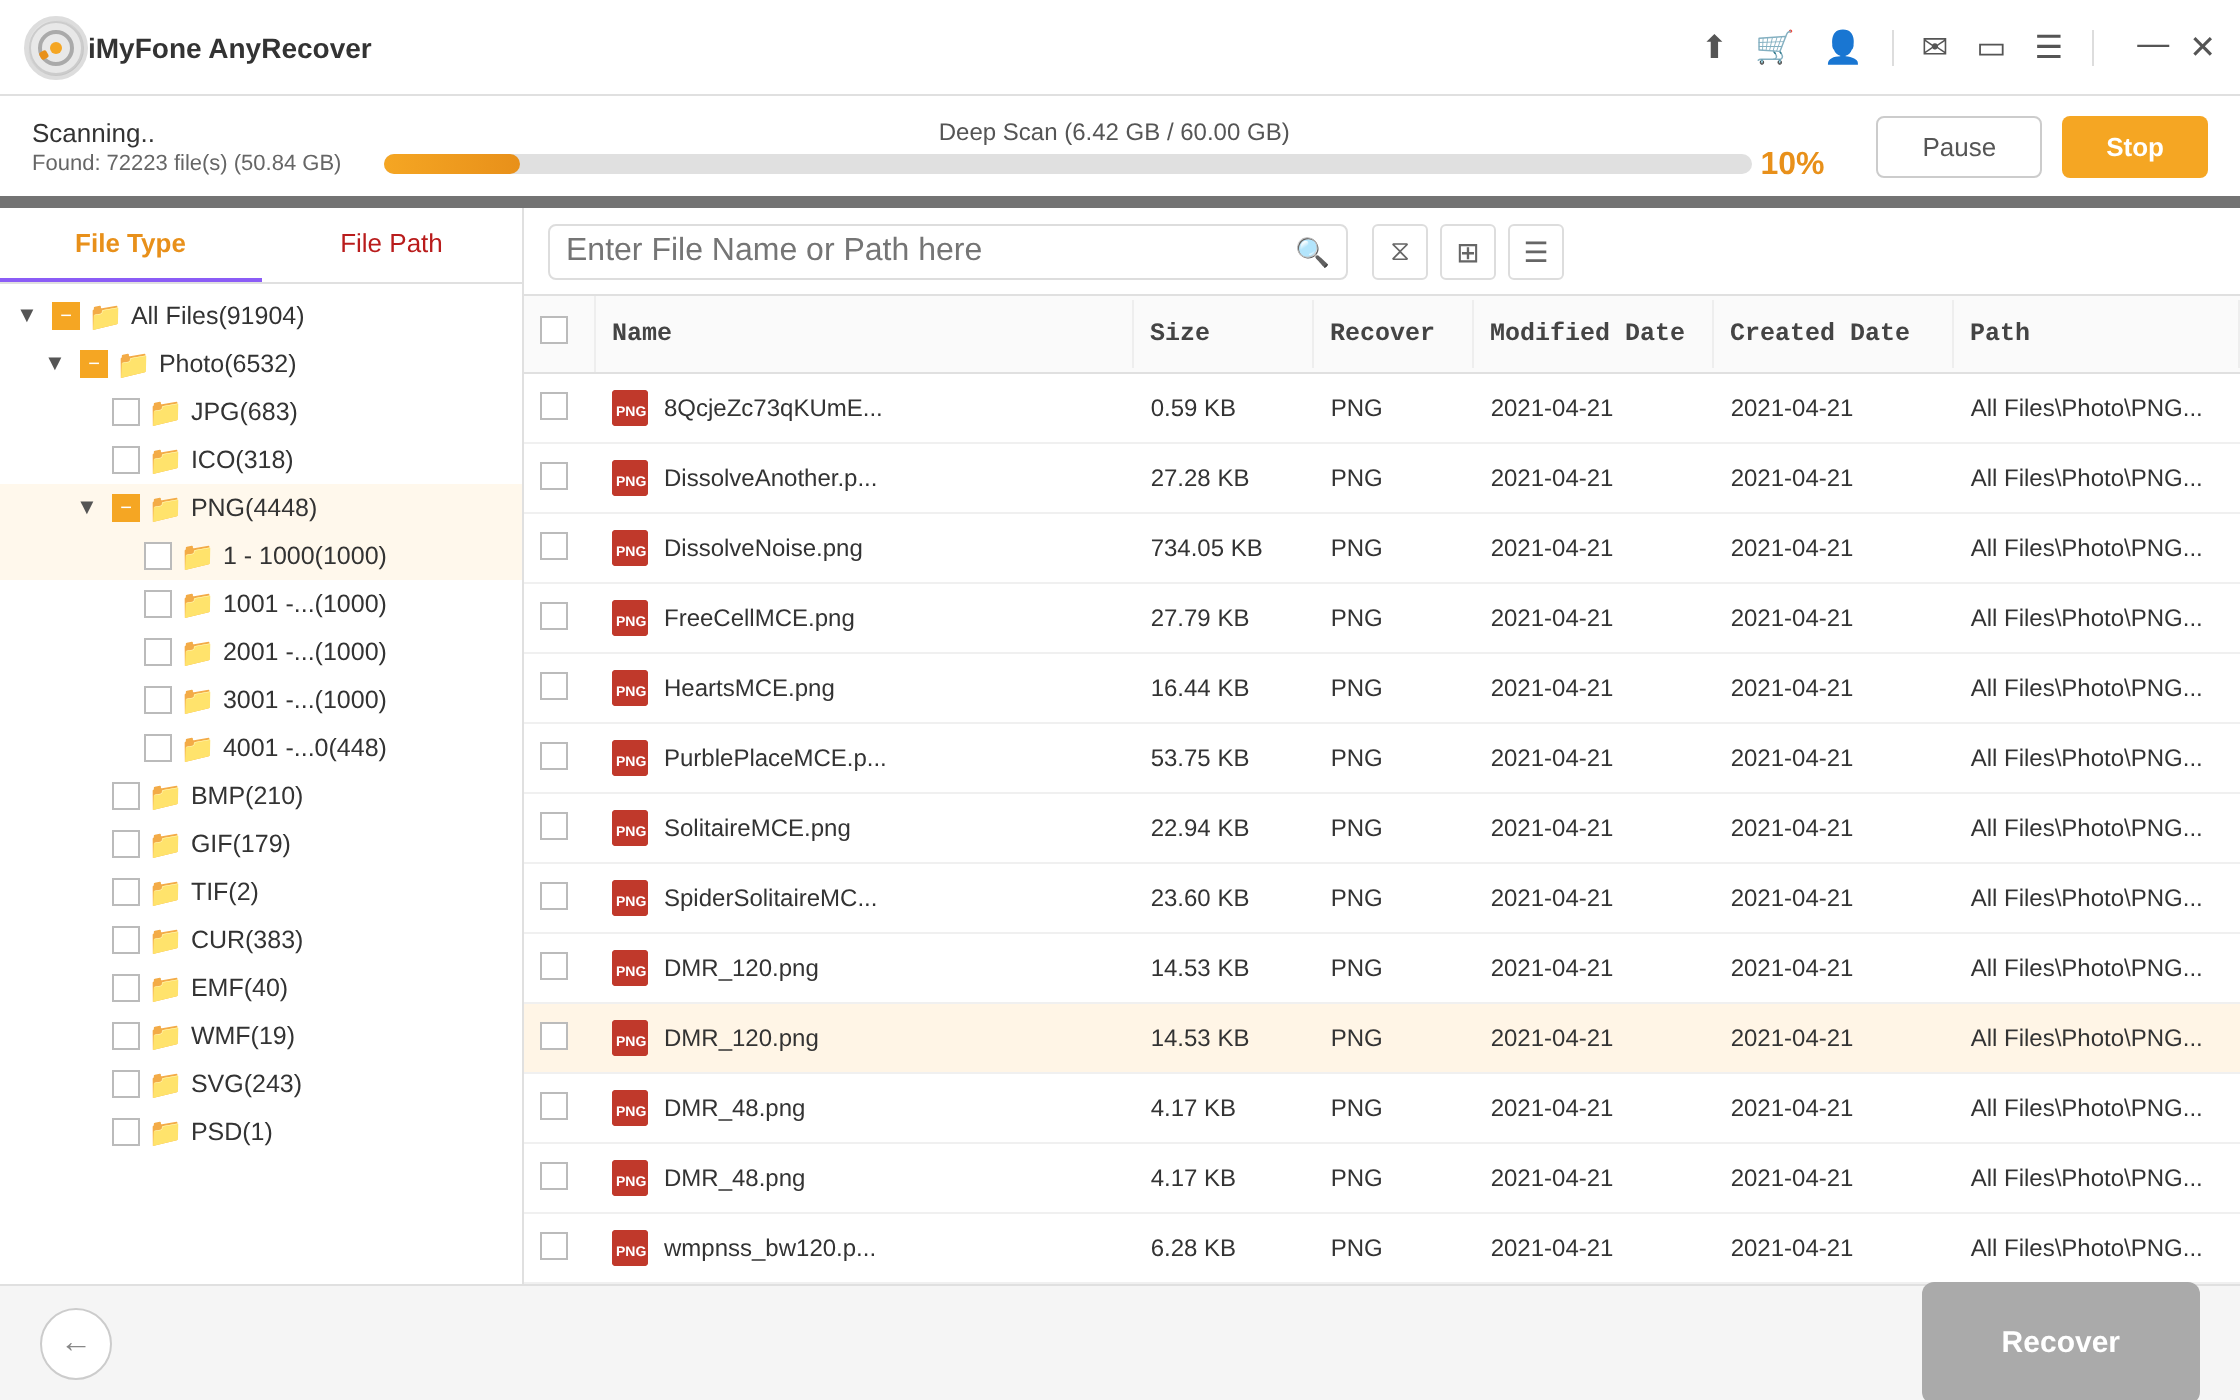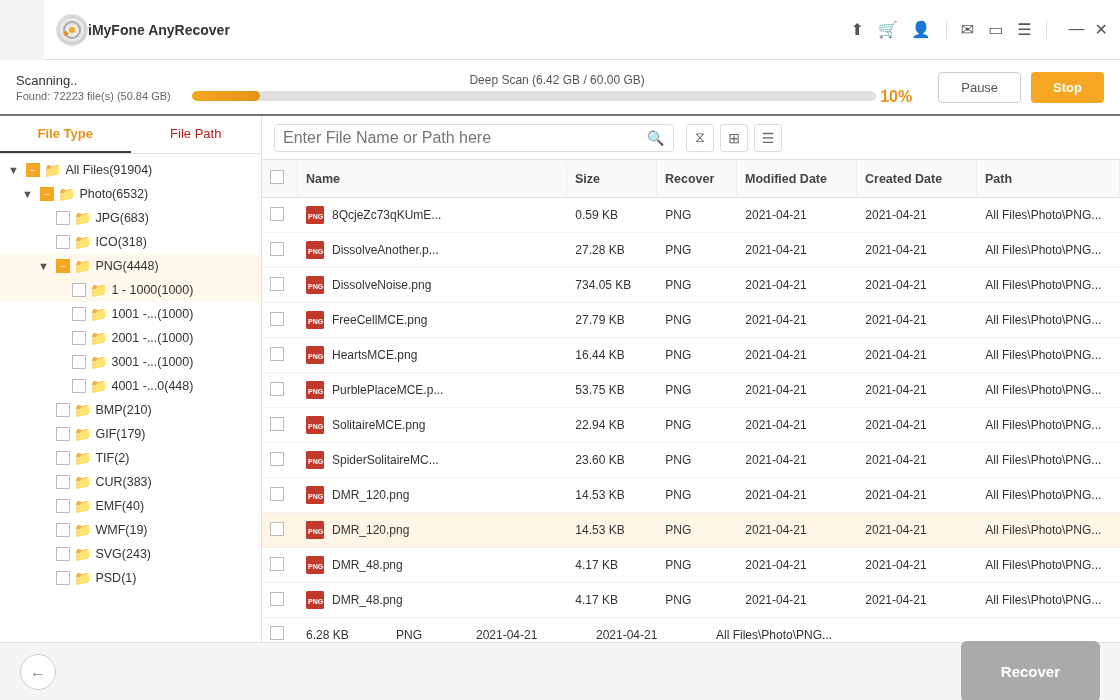--- a/index.html
+++ b/index.html
@@ -1,32 +1,32 @@
 <!DOCTYPE html>
 <html><head>
   <meta charset="utf-8">
   <style>
     * { box-sizing: border-box; margin: 0; padding: 0; }
     body { font-family: 'Segoe UI', Arial, sans-serif; font-size: 13px; background: #f5f5f5; width: 1120px; height: 700px; overflow: hidden; display: flex; flex-direction: column; }
 
     
     .title-bar {
       display: flex; align-items: center; background: #fff; padding: 8px 12px;
-      border-bottom: 1px solid #e0e0e0; height: 60px; flex-shrink: 0; margin-left: 44px;
+      border-bottom: 1px solid #e0e0e0; height: 48px; flex-shrink: 0;
     }
     .title-bar-title { font-size: 14px; font-weight: 600; color: #333; flex: 1; }
     .title-bar-icons { display: flex; align-items: center; gap: 14px; }
     .title-bar-icons span { cursor: pointer; color: #555; font-size: 16px; }
     .title-bar-icons .separator { width: 1px; height: 18px; background: #ddd; }
     .window-controls { display: flex; gap: 10px; margin-left: 8px; }
     .window-controls span { cursor: pointer; color: #555; font-size: 16px; }
 
     
     .scan-bar {
-      background: #fff; padding: 8px 16px; border-bottom: 2px solid #737373;
+      background: #fff; padding: 8px 16px; border-bottom: 6px solid #737373;
       display: flex; align-items: center; gap: 16px; height: 56px; flex-shrink: 0;
     }
     .scan-status { display: flex; flex-direction: column; min-width: 160px; }
     .scan-status-title { font-size: 13px; color: #333; font-weight: 500; }
     .scan-status-sub { font-size: 11px; color: #666; margin-top: 2px; }
     .scan-progress-area { flex: 1; display: flex; flex-direction: column; gap: 4px; }
     .scan-label { font-size: 12px; color: #555; text-align: center; }
     .progress-bar-bg { background: #e0e0e0; border-radius: 6px; height: 10px; width: 100%; position: relative; }
     .progress-bar-fill { background: linear-gradient(to right, #f5a623, #e8901a); height: 100%; border-radius: 6px; }
     .progress-pct { position: absolute; right: -36px; top: -3px; font-size: 16px; color: #e8901a; font-weight: 600; }
@@ -43,21 +43,21 @@
     
     .main-layout { display: flex; flex: 1; overflow: hidden; }
 
     
     .sidebar { width: 262px; background: #fff; border-right: 1px solid #e0e0e0; display: flex; flex-direction: column; flex-shrink: 0; }
     .sidebar-tabs { display: flex; border-bottom: 1px solid #e0e0e0; }
     .sidebar-tab {
       flex: 1; padding: 10px 0; text-align: center; cursor: pointer;
       font-size: 13px; color: #b91c1c; border-bottom: 2px solid transparent;
     }
-    .sidebar-tab.active { color: #e8901a; border-bottom: 2px solid #404040; font-weight: 600; }
+    .sidebar-tab.active { color: #e8901a; border-bottom: 2px solid #8b5cf6; font-weight: 600; }
     .sidebar-tree { flex: 1; overflow-y: auto; padding: 4px 0; }
     .tree-item {
       display: flex; align-items: center; padding: 4px 8px; cursor: pointer;
       user-select: none; gap: 4px;
     }
     .tree-item.selected { background: #fff8ec; }
     .tree-item .expand-icon { width: 14px; font-size: 11px; color: #555; flex-shrink: 0; }
     .tree-item .cb { width: 14px; height: 14px; border: 1px solid #bbb; flex-shrink: 0; display: inline-block; background: #fff; }
     .tree-item .cb.partial { background: #f5a623; border-color: #f5a623; }
     .tree-item .folder-icon { font-size: 14px; flex-shrink: 0; }
@@ -83,21 +83,21 @@
     .toolbar-icon-btn {
       width: 28px; height: 28px; border: 1px solid #ddd; border-radius: 3px;
       display: flex; align-items: center; justify-content: center;
       cursor: pointer; background: #fff; font-size: 14px; color: #666;
     }
 
     
     .file-table { flex: 1; overflow-y: auto; background: #fff; }
     .table-header {
       display: flex; align-items: center; background: #fafafa;
-      border-bottom: 1px solid #e0e0e0; position: sticky; top: 0; z-index: 1;
+      border-bottom: 1px solid #e0e0e0; position: sticky; top: 0; z-index: 1; font-family: Liberation Mono, monospace;
     }
     .table-header .th {
       padding: 10px 8px; font-size: 12.5px; font-weight: 600; color: #444;
       border-right: 1px solid #eee;
     }
     .col-cb { width: 36px; flex-shrink: 0; }
     .col-name { flex: 2; min-width: 180px; }
     .col-size { width: 90px; flex-shrink: 0; }
     .col-format { width: 80px; flex-shrink: 0; }
     .col-created { width: 120px; flex-shrink: 0; }
@@ -597,20 +597,31 @@
       <div class="td col-size">4.17 KB</div>
       <div class="td col-format">PNG</div>
       <div class="td col-created">2021-04-21</div>
       <div class="td col-modified">2021-04-21</div>
       <div class="td col-path">All Files\Photo\PNG...</div>
     </div>
           <div class="table-row">
       <div class="td col-cb">
         <span class="cb" style="display:inline-block;width:14px;height:14px;border:1px solid #bbb;background:#fff;"></span>
       </div>
+      <div class="td col-name">
+        <div class="name-cell">
+          <div class="file-icon file-icon-png">
+            <svg width="18" height="18" viewBox="0 0 18 18">
+              <rect width="18" height="18" rx="2" fill="#c0392b"></rect>
+              <text x="2" y="13" font-size="7" fill="#fff" font-weight="bold">PNG</text>
+            </svg>
+          </div>
+          <span style="margin-left:4px;">wmpnss_bw120.p...</span>
+        </div>
+      </div>
       <div class="td col-size">6.28 KB</div>
       <div class="td col-format">PNG</div>
       <div class="td col-created">2021-04-21</div>
       <div class="td col-modified">2021-04-21</div>
       <div class="td col-path">All Files\Photo\PNG...</div>
     </div>
           <div class="table-row">
       <div class="td col-cb">
         
       </div>

